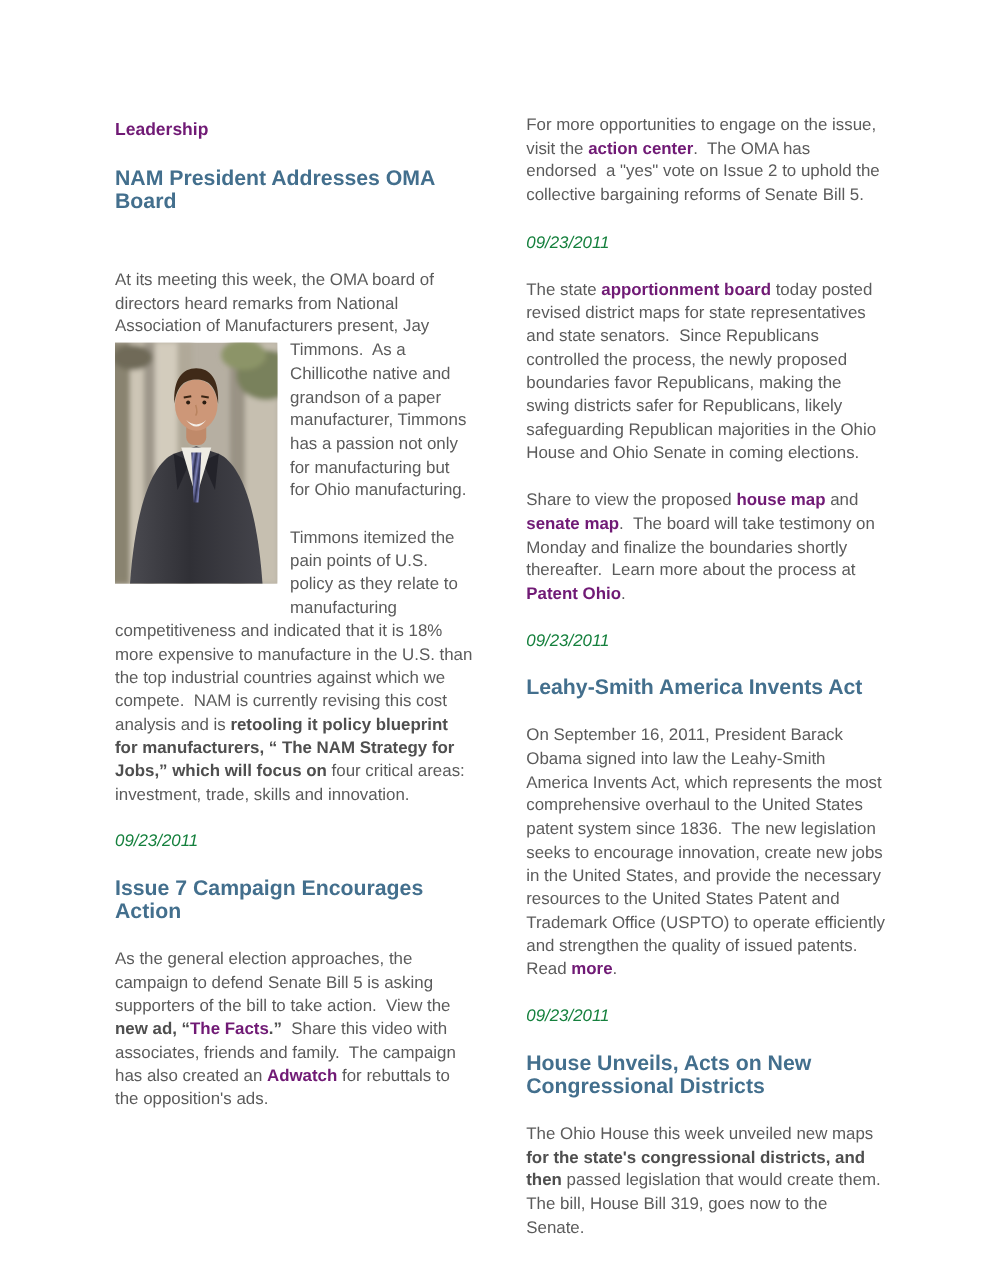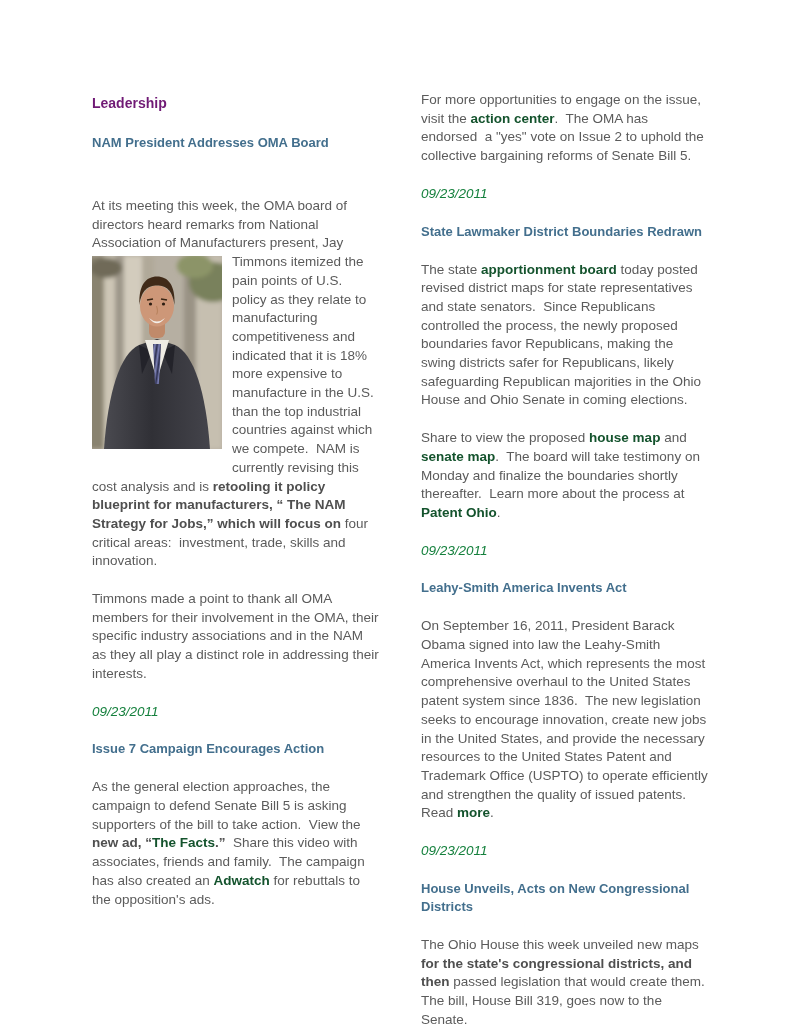--- a/index.html
+++ b/index.html
@@ -7,31 +7,31 @@
     position:relative;width:791px;height:1024px;background:#ffffff;overflow:hidden;
     font-family:"Liberation Sans", sans-serif;
   }
   .columns{position:absolute;left:92px;top:91px;display:flex;gap:42px;}
   .col{width:287px;color:#5b5b5b;font-size:13.5px;line-height:18.7px;}
   h1{
     font-family:"Liberation Sans", sans-serif;
     font-size:14px;line-height:24px;font-weight:bold;color:#701a75;margin:0 0 19px 0;
   }
   h2{
-    font-size:13px;line-height:18px;font-weight:bold;color:#436f8d;margin:0 0 20px 0;
+    font-size:17px;line-height:18px;font-weight:bold;color:#436f8d;margin:0 0 20px 0;
   }
   .article{margin:0;}
   p{margin:0 0 19px 0;white-space:pre-wrap;}
   p.lead{margin-bottom:0;margin-top:45px;}
   .date{font-style:italic;color:#15803d;}
   .photo{
     float:left;width:130px;height:193px;margin:3px 10px 14px 0;
   }
   .photo svg{display:block;}
-  .lnk{color:#14532d;font-weight:bold;text-decoration:none;cursor:pointer;}
+  .lnk{color:#701a75;font-weight:bold;text-decoration:none;cursor:pointer;}
   .b{color:#4f4f4f;font-weight:bold;}
 </style>
 </head>
 <body>
 
 <div class="page">
   <div class="columns">
 
     <div class="col">
       <h1>Leadership</h1>
@@ -80,40 +80,39 @@
               <path d="M47.5,49 C46.5,29 54,20.5 65,20.5 C76,20.5 83.5,29 82.5,49 C80.5,34 74,29.5 65,29.5 C56,29.5 49.5,34 47.5,49 Z" fill="#402a18"></path>
               <path d="M55,44 L61,43" stroke="#3a2514" stroke-width="1.6" fill="none"></path>
               <path d="M69,43 L75,44" stroke="#3a2514" stroke-width="1.6" fill="none"></path>
               <circle cx="58.5" cy="48" r="1.6" fill="#2b1d12"></circle>
               <circle cx="71.5" cy="48" r="1.6" fill="#2b1d12"></circle>
               <path d="M64.5,50 Q66.5,56 64.5,58.5" stroke="#b9835f" stroke-width="1.2" fill="none"></path>
               <path d="M57,62 Q65,69 73,62 Q65,72.5 57,62 Z" fill="#f3efe9"></path>
             </g>
           </svg>
         </div>
+        <p>Timmons.  As a Chillicothe native and grandson of a paper manufacturer, Timmons has a passion not only for manufacturing but for Ohio manufacturing.</p>
         <p><span>Timmons itemized the pain points of U.S. policy as they relate to manufacturing competitiveness and indicated that it is 18% more expensive to manufacture in the U.S. than the top industrial countries against which we compete.  NAM is currently revising this cost analysis and is </span><strong class="b">retooling it policy blueprint for manufacturers, “ The NAM Strategy for Jobs,” which will focus on</strong><span> four critical areas:  investment, trade, skills and innovation.</span></p>
-        <p>Timmons made a point to thank all OMA members for their involvement in the OMA, their specific industry associations and in the NAM as they all play a distinct role in addressing their interests.</p>
         <p class="date">09/23/2011</p>
       </div>
 
       <div class="article">
         <h2>Issue 7 Campaign Encourages Action</h2>
         <p><span>As the general election approaches, the campaign to defend Senate Bill 5 is asking supporters of the bill to take action.  View the </span><strong class="b">new ad, “</strong><a href="#" class="lnk">The Facts</a><strong class="b">.”</strong><span>  Share this video with associates, friends and family.  The campaign has also created an </span><a href="#" class="lnk">Adwatch</a><span> for rebuttals to the opposition's ads.</span></p>
       </div>
     </div>
 
     <div class="col">
 
       <div class="article">
         <p><span>For more opportunities to engage on the issue, visit the </span><a href="#" class="lnk">action center</a><span>.  The OMA has endorsed  a "yes" vote on Issue 2 to uphold the collective bargaining reforms of Senate Bill 5.</span></p>
         <p class="date">09/23/2011</p>
       </div>
 
       <div class="article">
-        <h2>State Lawmaker District Boundaries Redrawn</h2>
         <p><span>The state </span><a href="#" class="lnk">apportionment board</a><span> today posted revised district maps for state representatives and state senators.  Since Republicans controlled the process, the newly proposed boundaries favor Republicans, making the swing districts safer for Republicans, likely safeguarding Republican majorities in the Ohio House and Ohio Senate in coming elections.</span></p>
         <p><span>Share to view the proposed </span><a href="#" class="lnk">house map</a><span> and </span><a href="#" class="lnk">senate map</a><span>.  The board will take testimony on Monday and finalize the boundaries shortly thereafter.  Learn more about the process at </span><a href="#" class="lnk">Patent Ohio</a><span>.</span></p>
         <p class="date">09/23/2011</p>
       </div>
 
       <div class="article">
         <h2>Leahy-Smith America Invents Act</h2>
         <p><span>On September 16, 2011, President Barack Obama signed into law the Leahy-Smith America Invents Act, which represents the most comprehensive overhaul to the United States patent system since 1836.  The new legislation seeks to encourage innovation, create new jobs in the United States, and provide the necessary resources to the United States Patent and Trademark Office (USPTO) to operate efficiently and strengthen the quality of issued patents.  Read </span><a href="#" class="lnk">more</a><span>.</span></p>
         <p class="date">09/23/2011</p>
       </div>

